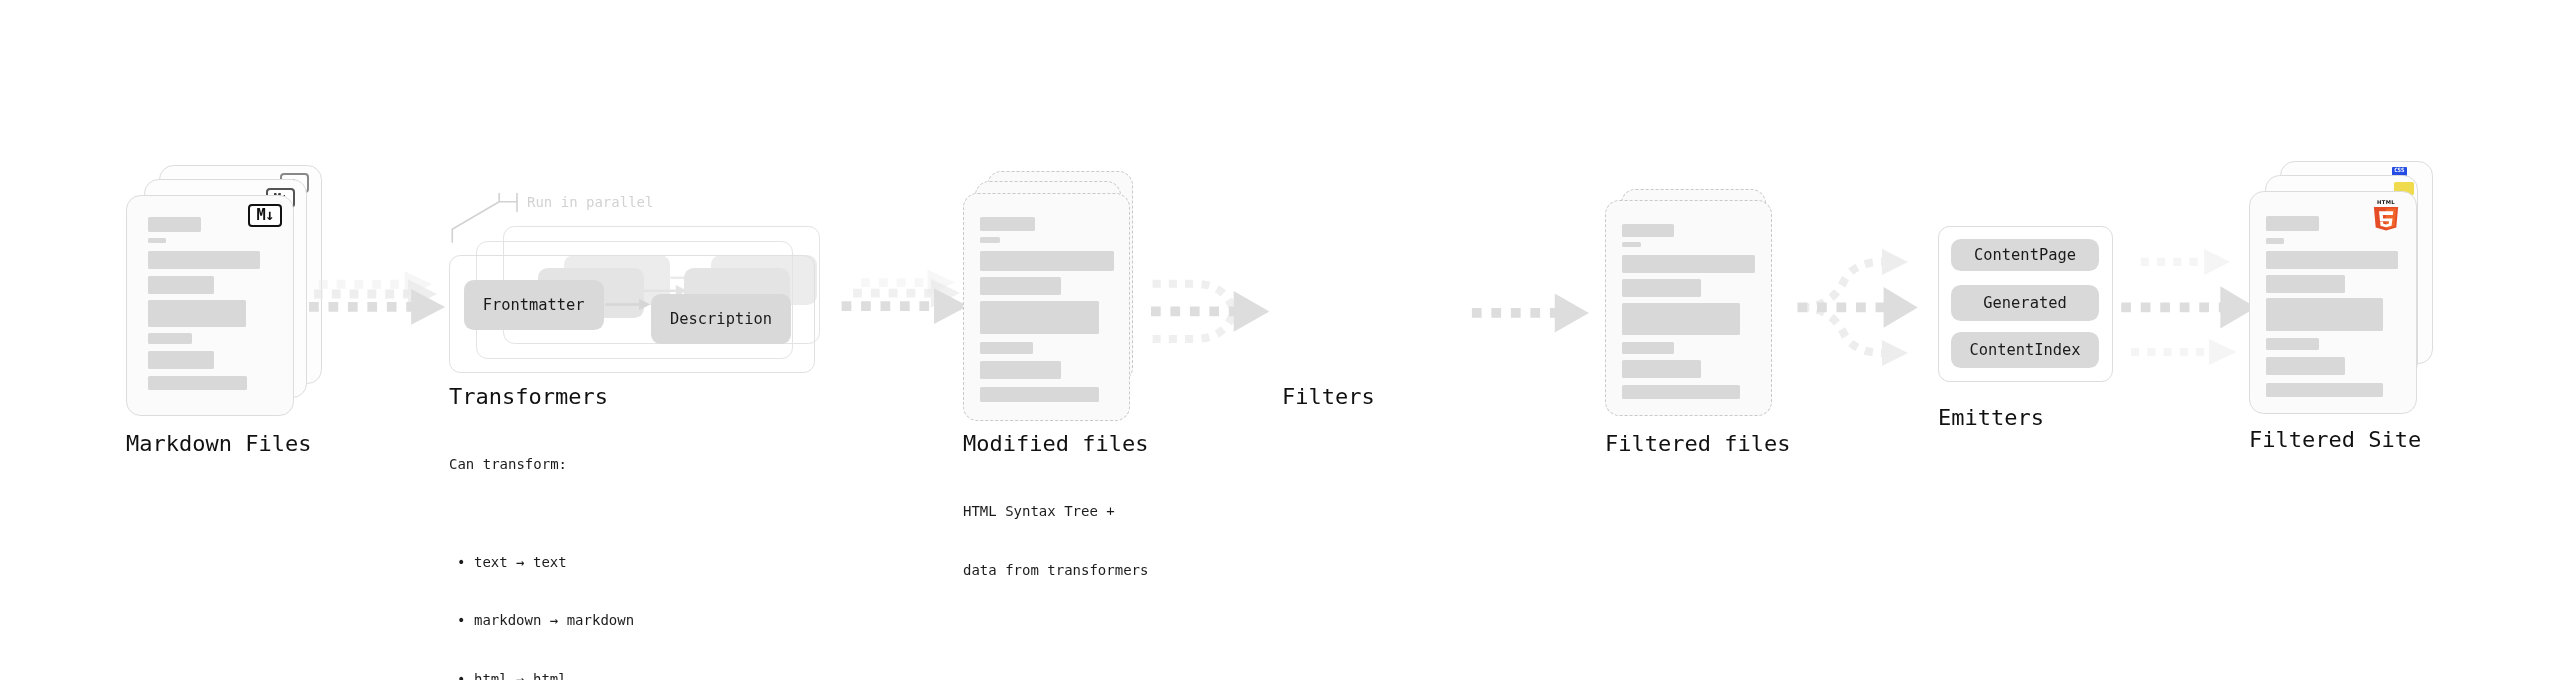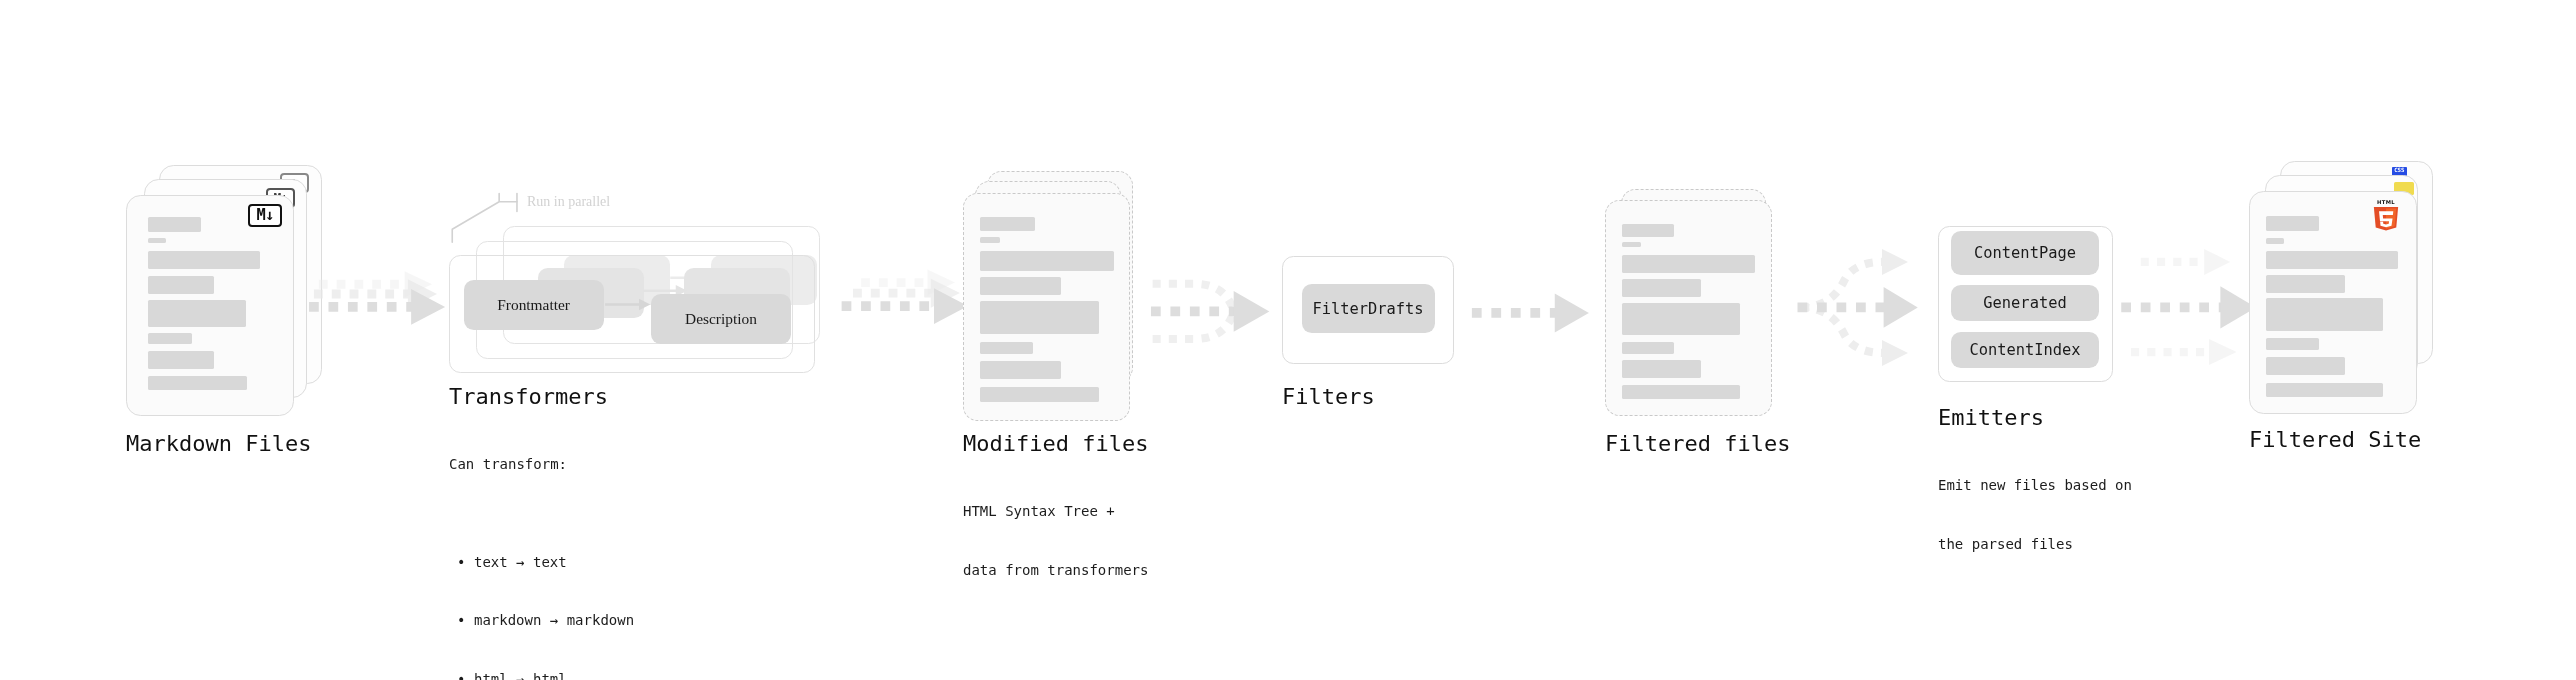--- a/index.html
+++ b/index.html
@@ -128,21 +128,21 @@
     <g opacity="0.7">
       <line x1="6" y1="32" x2="124" y2="32" stroke="#e8e8e8" stroke-width="11" stroke-dasharray="11 11"></line>
       <polygon points="122,14 158,32 122,50" fill="#e8e8e8"></polygon>
     </g>
     <g>
       <line x1="0" y1="48" x2="128" y2="48" stroke="#dddddd" stroke-width="12" stroke-dasharray="12 12"></line>
       <polygon points="126,26 168,48 126,70" fill="#dddddd"></polygon>
     </g>
   </svg>
 
-  <div class="node" style="left:449px; top:187px; width:382px; height:187px;font-family:Liberation Serif, serif;">
+  <div class="node" style="left:449px; top:187px; width:382px; height:187px;">
 
     <svg style="left:0px; top:0px;" width="89" height="65" viewBox="0 0 110 80">
       <path d="M4 68 L4 52 L62 18 L62 8 L62 18 L84 18" fill="none" stroke="#d2d2d2" stroke-width="2" stroke-linecap="round" stroke-linejoin="round"></path>
       <path d="M84 8 L84 30" fill="none" stroke="#d2d2d2" stroke-width="2" stroke-linecap="round"></path>
     </svg>
     <div class="runlabel" style="left:78px; top:7.3px;">Run in parallel</div>
 
     <div class="group-box" style="left:54px; top:39px; width:317px; height:118px;"></div>
 
     <div class="chip l3" style="left:115px; top:68px; width:106px; height:50px;"></div>
@@ -216,24 +216,20 @@
     <div>data from transformers</div>
   </div>
 
   <svg style="left:1138px; top:264px;" width="150" height="98" viewBox="0 0 185 120">
     <path d="M18 24 L70 24 Q108 24 118 58" fill="none" stroke="#efefef" stroke-width="10" stroke-dasharray="10 10"></path>
     <path d="M18 92 L70 92 Q108 92 118 58" fill="none" stroke="#efefef" stroke-width="10" stroke-dasharray="10 10"></path>
     <line x1="16" y1="58" x2="122" y2="58" stroke="#dddddd" stroke-width="12" stroke-dasharray="12 12"></line>
     <polygon points="118,33 162,58 118,83" fill="#dddddd"></polygon>
   </svg>
 
-  <div class="node" style="left:1282px; top:256px; width:179px; height:106px;">
-    <div class="group-box solid" style="left:0px; top:0px; width:172px; height:108px;"></div>
-    <div class="chip" style="left:19.5px; top:28px; width:133px; height:49px;">FilterDrafts</div>
-  </div>
 
   <div class="title" style="left:1282px; top:384px;">Filters</div>
 
   <svg style="left:1467px; top:286px;" width="130" height="57" viewBox="0 0 160 70">
     <line x1="6" y1="33" x2="110" y2="33" stroke="#dddddd" stroke-width="12" stroke-dasharray="12 12"></line>
     <polygon points="108,9 150,33 108,57" fill="#dddddd"></polygon>
   </svg>
 
   <div class="node" style="left:1605px; top:189px; width:187px; height:244px;">
     <div class="doc-card dashed" style="left:16.3px; top:0px; width:145px; height:203px;"></div>
@@ -255,30 +251,26 @@
     <path d="M24 78 Q62 78 78 44 Q90 22 126 22" fill="none" stroke="#ededed" stroke-width="10" stroke-dasharray="10 10"></path>
     <polygon points="124,6 156,22 124,38" fill="#ededed"></polygon>
     <path d="M24 78 Q62 78 78 112 Q90 134 126 134" fill="none" stroke="#ededed" stroke-width="10" stroke-dasharray="10 10"></path>
     <polygon points="124,118 156,134 124,150" fill="#ededed"></polygon>
     <line x1="20" y1="78" x2="128" y2="78" stroke="#dddddd" stroke-width="12" stroke-dasharray="12 12"></line>
     <polygon points="126,53 168,78 126,103" fill="#dddddd"></polygon>
   </svg>
 
   <div class="node" style="left:1938px; top:226px; width:187px; height:163px;">
     <div class="group-box solid" style="left:0px; top:0px; width:175px; height:156px;"></div>
-    <div class="chip" style="left:13px; top:5px; width:148px; height:44px;">ContentPage</div>
+    <div class="chip" style="left:13px; top:13px; width:148px; height:32px;">ContentPage</div>
     <div class="chip" style="left:13px; top:59px; width:148px; height:36px;">Generated</div>
     <div class="chip" style="left:13px; top:106px; width:148px; height:36px;">ContentIndex</div>
   </div>
 
   <div class="title" style="left:1938px; top:405px;">Emitters</div>
-  <div class="caption" style="left:1938px; top:437px;">
-    <div>Emit new files based on</div>
-    <div>the parsed files</div>
-  </div>
 
   <svg style="left:2121px; top:244px;" width="163" height="130" viewBox="0 0 200 160">
     <g opacity="0.55">
       <line x1="24" y1="22" x2="104" y2="22" stroke="#ededed" stroke-width="10" stroke-dasharray="10 10"></line>
       <polygon points="102,6 134,22 102,38" fill="#ededed"></polygon>
     </g>
     <g>
       <line x1="0" y1="78" x2="124" y2="78" stroke="#dddddd" stroke-width="12" stroke-dasharray="12 12"></line>
       <polygon points="122,52 166,78 122,104" fill="#dddddd"></polygon>
     </g>

